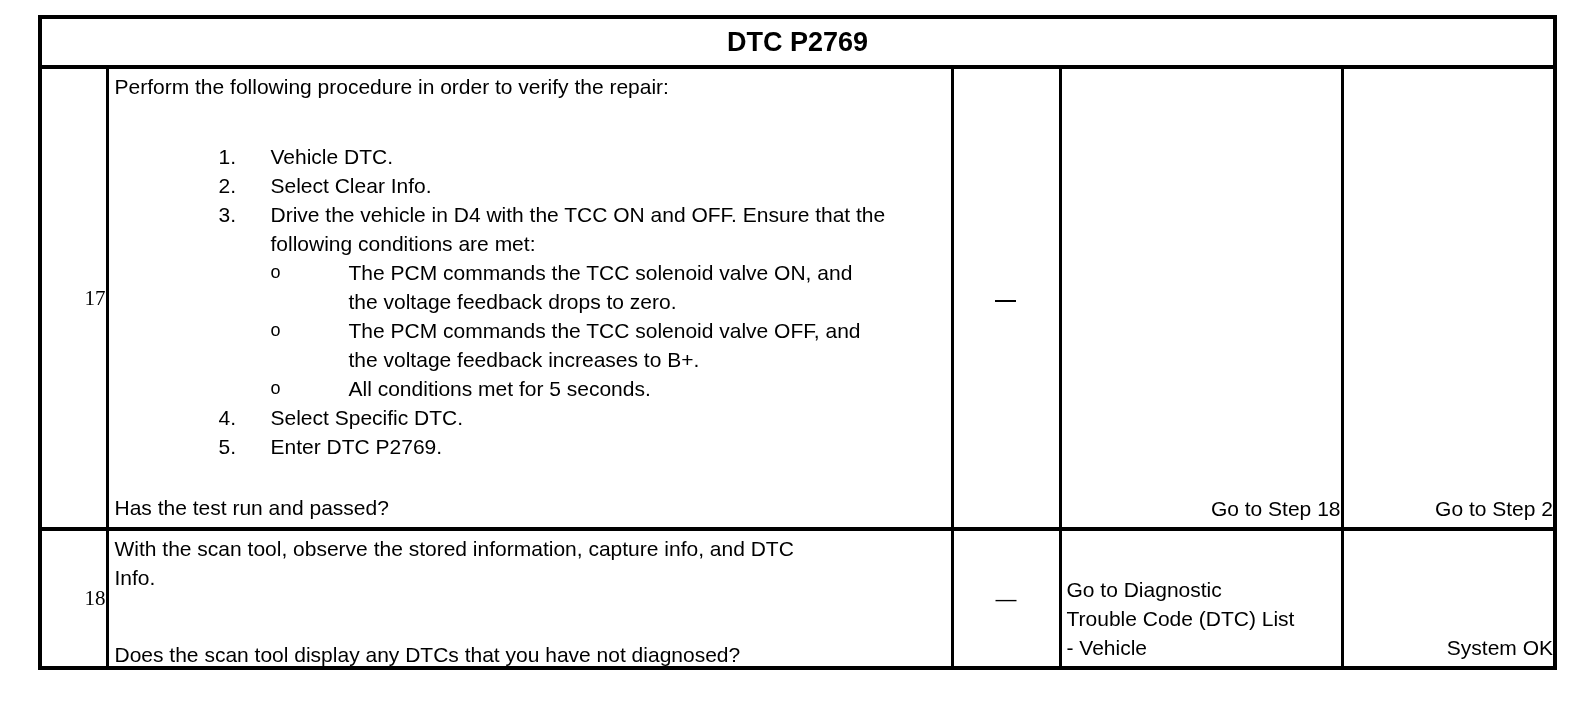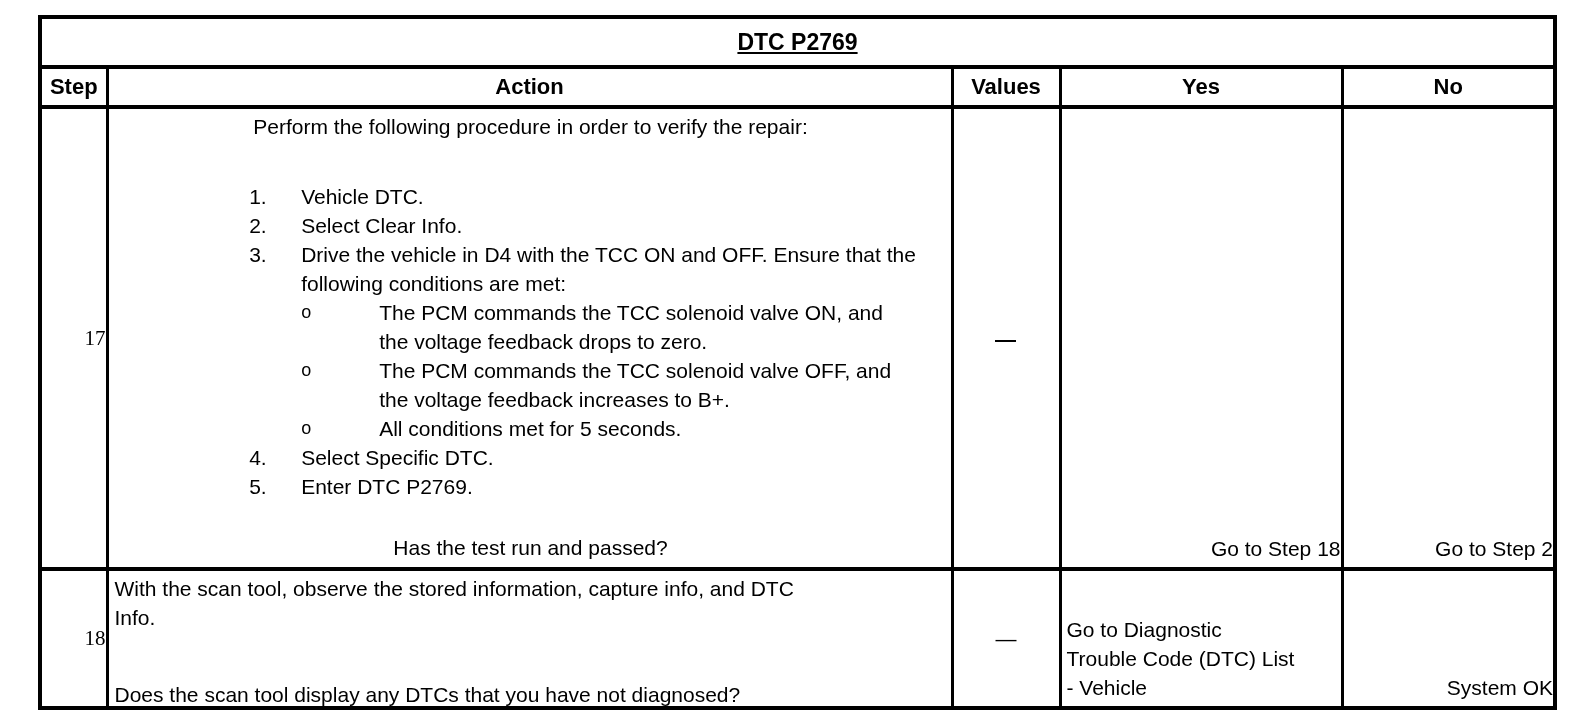--- a/index.html
+++ b/index.html
@@ -14,24 +14,23 @@
   table.dtc {
     border-collapse: collapse;
     table-layout: fixed;
     width: 1515px;
     border: 4px solid #000;
     background: #fff;
   }
   td, th { border: 3px solid #000; padding: 0; overflow: hidden; }
 
   tr.title-row th {
-    height: 46px; font-size: 23px; font-weight: bold;
+    height: 46px; font-size: 27px; font-weight: bold;
     text-align: center; vertical-align: middle;
     border-bottom: 4px solid #000;
-    text-decoration: underline;
   }
   tr.head-row th {
     height: 36px; font-size: 22px; font-weight: bold;
     text-align: center; vertical-align: middle;
     border-bottom: 4px solid #000;
   }
 
   tr.r17 { height: 461px; }
   tr.r18 { height: 138px; }
   tr.r17 td { border-bottom: 4px solid #000; }
@@ -41,21 +40,21 @@
   .step-cell   { text-align: right; vertical-align: middle; font-family: Liberation Serif, serif; }
   .values-cell { text-align: center; vertical-align: middle; }
   .dash-bold   { font-weight: bold; letter-spacing: 1px; }
 
   .goto-cell   { vertical-align: bottom; text-align: right; padding-bottom: 4px; }
   .goto-left   { vertical-align: bottom; text-align: left; padding: 0 2px 4px 5px; margin-left: 28px; }
   .prewrap     { white-space: pre-line; }
 
   .action-cell { vertical-align: top; padding: 3px 4px 5px 6px; }
   .flexcol { display: flex; flex-direction: column; }
-  .h17 { height: 450px; align-items: center; }
+  .h17 { height: 450px; }
   .h18 { height: 127px; gap: 48px; }
 
   .ol { margin-top: 41px; }
   .li { display: flex; align-items: flex-start; }
   .li .marker { flex: none; }
   .lvl1 { margin-left: 104px; }
   .lvl1 .marker { width: 52px; }
   .lvl2 { margin-left: 156px; }
   .lvl2 .marker { width: 78px; font-size: 18px; line-height: 29px; }
   .txt { white-space: pre-line; }
@@ -73,27 +72,20 @@
       <col style="width:108px">
       <col style="width:282px">
       <col style="width:213px">
     </colgroup>
 
     <tbody>
         <tr class="title-row">
       <th colspan="5">DTC P2769</th>
     </tr>
 
-    <tr class="head-row">
-      <th>Step</th>
-      <th>Action</th>
-      <th>Values</th>
-      <th>Yes</th>
-      <th>No</th>
-    </tr>
 
     <tr class="r17">
       <td class="step-cell">17</td>
 
       <td class="action-cell">
         <div class="flexcol h17">
           <div class="txt">Perform the following procedure in order to verify the repair:</div>
 
           <div class="ol">
             <div class="li lvl1">

